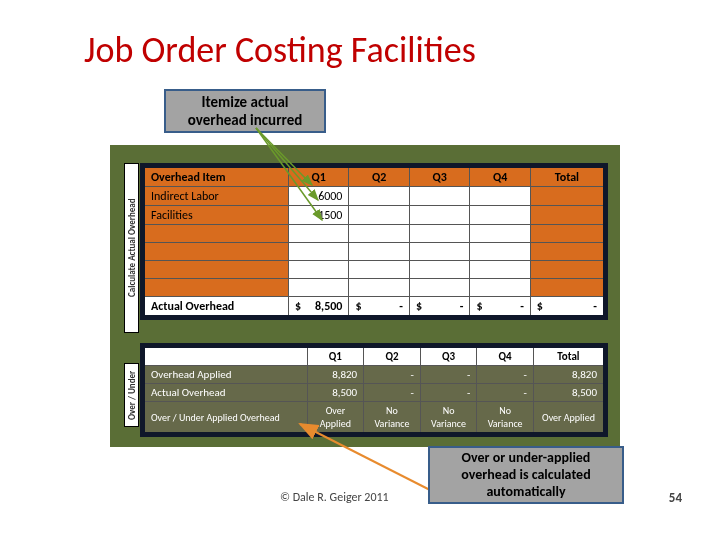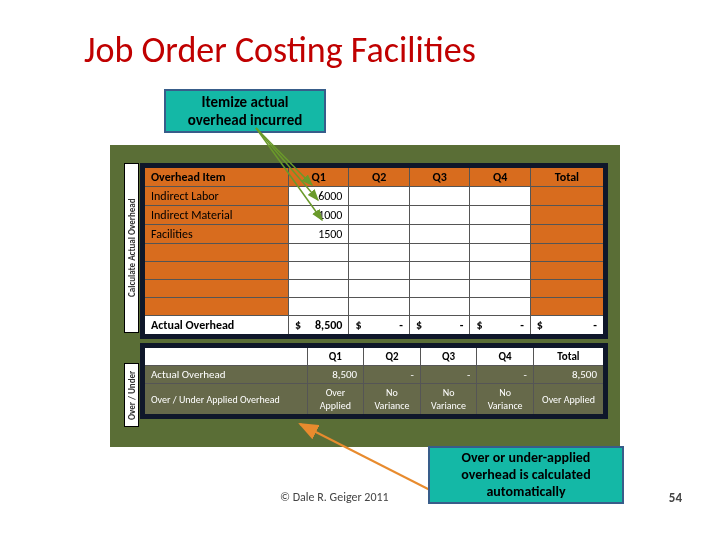--- a/index.html
+++ b/index.html
@@ -14,21 +14,21 @@
   }
   .slide-title {
     position: absolute;
     top: 28px;
     left: 84px;
     font-size: 36px;
     font-weight: 400;
     color: #c00000;
   }
   .callout {
-    background: #14b8a6;
+    background: #a3a3a3;
     border: 2px solid #385d8a;
     padding: 2px 18px;
     font-size: 15px;
     font-weight: bold;
     text-align: center;
     line-height: 1.2;
   }
   .callout1 {
     position: absolute;
     top: 89px;
@@ -144,28 +144,20 @@
     <tbody>
       <tr>
         <td class="col-item">Indirect Labor</td>
         <td class="white numcell">6000</td>
         <td class="white"></td>
           <td class="white"></td>
           <td class="white"></td>
           <td></td>
       </tr>
       <tr>
-        <td class="col-item">Indirect Material</td>
-        <td class="white numcell">1000</td>
-        <td class="white"></td>
-          <td class="white"></td>
-          <td class="white"></td>
-          <td></td>
-      </tr>
-      <tr>
         <td class="col-item">Facilities</td>
         <td class="white numcell">1500</td>
         <td class="white"></td>
           <td class="white"></td>
           <td class="white"></td>
           <td></td>
       </tr>
       <tr>
           <td class="col-item"></td>
           <td class="white"></td>
@@ -216,20 +208,28 @@
         <tr>
       <th style="width:160px"></th>
       <th style="width:55px">Q1</th>
       <th style="width:55px">Q2</th>
       <th style="width:55px">Q3</th>
       <th style="width:55px">Q4</th>
       <th style="width:70px">Total</th>
     </tr>
       </thead>
     <tbody>
+      <tr>
+        <td class="lbl">Overhead Applied</td>
+        <td class="val">8,820</td>
+        <td class="val">-</td>
+        <td class="val">-</td>
+        <td class="val">-</td>
+        <td class="val">8,820</td>
+      </tr>
       <tr>
         <td class="lbl">Actual Overhead</td>
         <td class="val">8,500</td>
         <td class="val">-</td>
         <td class="val">-</td>
         <td class="val">-</td>
         <td class="val">8,500</td>
       </tr>
     </tbody>
     <tfoot>

